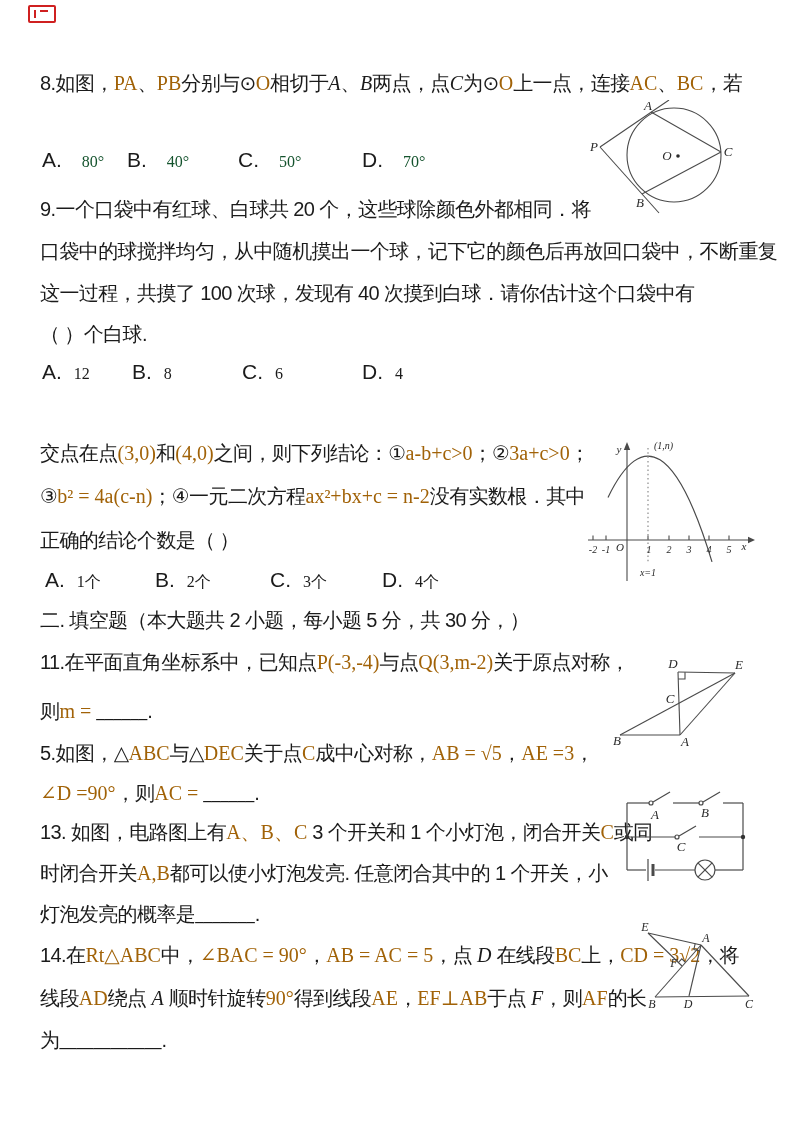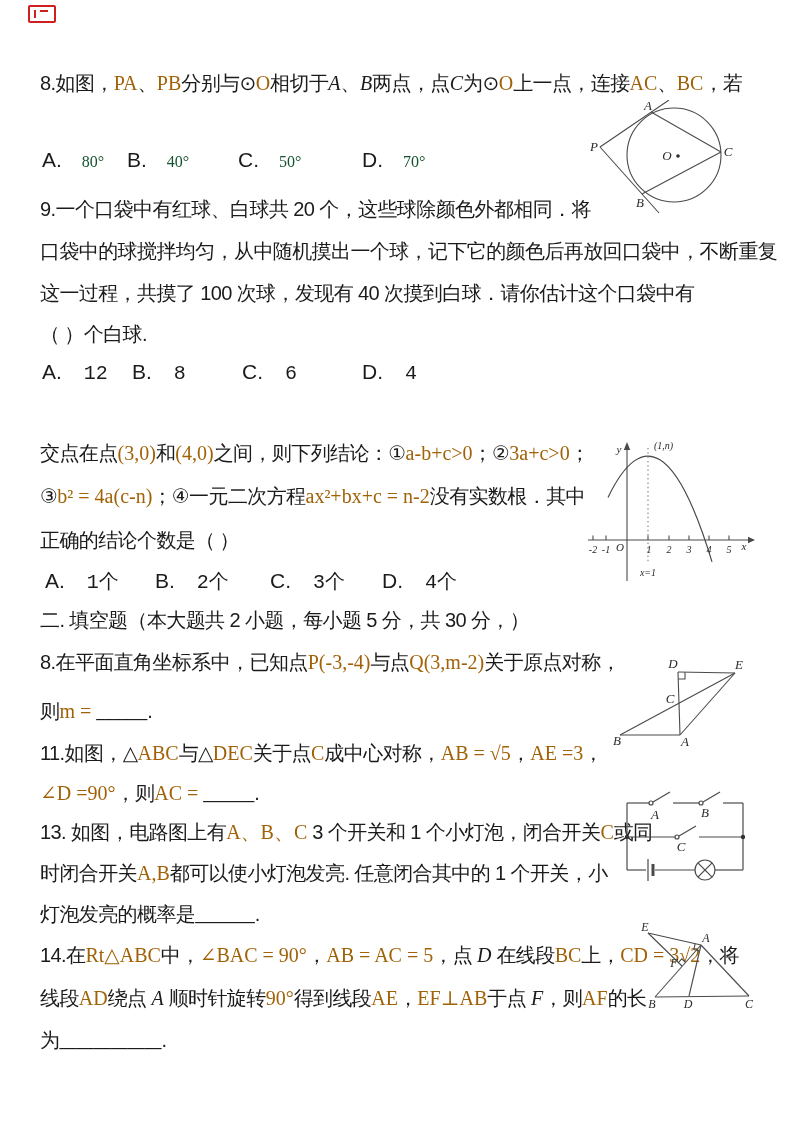--- a/index.html
+++ b/index.html
@@ -6,21 +6,21 @@
   .page{position:relative;width:793px;height:1122px;background:#fff;overflow:hidden;
         color:#1b1b1b;}
   .line{position:absolute;left:40px;white-space:nowrap;line-height:26px;}
   .seg-c{font-family:"Liberation Sans","DejaVu Sans",sans-serif;font-size:20px;letter-spacing:-0.6px;color:#1b1b1b;}
   .seg-m{font-family:"Liberation Serif","DejaVu Serif",serif;font-size:20px;color:#a16207;}
   .seg-mb{font-family:"Liberation Serif","DejaVu Serif",serif;font-style:italic;font-size:20px;color:#1b1b1b;}
   .seg-u{font-family:"Liberation Serif","DejaVu Serif",serif;font-size:17px;letter-spacing:0;color:#1b1b1b;font-weight:bold;}
   .opt{position:absolute;top:0;white-space:nowrap;}
   .opt-letter{font-family:"Liberation Sans","DejaVu Sans",sans-serif;font-size:21px;color:#1b1b1b;}
   .opt-val-serif{font-family:"Liberation Serif","DejaVu Serif",serif;font-size:16px;margin-left:20px;color:#14532d;}
-  .opt-val-sans{font-family:Liberation Mono, monospace;font-size:20px;margin-left:22px;color:#1b1b1b;}
+  .opt-val-sans{font-family:Liberation Serif, serif;font-size:16px;margin-left:12px;color:#1b1b1b;}
   .optrow{position:absolute;left:40px;height:30px;}
   .fig{position:absolute;}
   .fig svg{display:block;}
   .fig text{font-family:"Liberation Serif","DejaVu Serif",serif;font-style:italic;fill:#2a2a2a;}
   .stamp{position:absolute;left:28px;top:5px;width:24px;height:14px;border:2px solid #cf2020;border-radius:2px;}
   .stamp i{position:absolute;left:4px;top:3px;width:2px;height:8px;background:#cf2020;}
   .stamp b{position:absolute;left:10px;top:3px;width:8px;height:2px;background:#cf2020;}
 </style>
 </head>
 <body>
@@ -106,42 +106,42 @@
       <text x="32" y="115" font-size="11" text-anchor="middle">O</text>
       <text x="31" y="17" font-size="11" text-anchor="middle">y</text>
       <text x="156" y="114" font-size="11" text-anchor="middle">x</text>
       <text x="66" y="13" font-size="10">(1,n)</text>
       <text x="60" y="140" font-size="10" text-anchor="middle">x=1</text>
     </svg>
   </div>
 
   <div class="line seg-c" style="top:607px">二.  填空题（本大题共 2 小题，每小题 5 分，共 30 分，）</div>
 
-  <div class="line" style="top:649px"><span class="seg-c">8.在平面直角坐标系中，已知点</span><span class="seg-m">P(-3,-4)</span><span class="seg-c">与点</span><span class="seg-m">Q(3,m-2)</span><span class="seg-c">关于原点对称，</span></div>
+  <div class="line" style="top:649px"><span class="seg-c">11.在平面直角坐标系中，已知点</span><span class="seg-m">P(-3,-4)</span><span class="seg-c">与点</span><span class="seg-m">Q(3,m-2)</span><span class="seg-c">关于原点对称，</span></div>
   <div class="line" style="top:698px"><span class="seg-c">则</span><span class="seg-m">m = </span><span class="seg-u">______</span><span class="seg-c">.</span></div>
 
   <div class="fig" style="left:610px;top:652px">
     <svg width="180" height="95" viewBox="0 0 180 95">
       <g stroke="#4a4a4a" stroke-width="1.1" fill="none">
         <line x1="68" y1="20" x2="125" y2="21"></line>
         <line x1="68" y1="20" x2="70" y2="83"></line>
         <line x1="10" y1="83" x2="70" y2="83"></line>
         <line x1="10" y1="83" x2="125" y2="21"></line>
         <line x1="70" y1="83" x2="125" y2="21"></line>
         <polyline points="68.2,27 75,27 75,20.3"></polyline>
       </g>
       <text x="63" y="16" font-size="13" text-anchor="middle">D</text>
       <text x="129" y="17" font-size="13" text-anchor="middle">E</text>
       <text x="60" y="51" font-size="13" text-anchor="middle">C</text>
       <text x="7" y="93" font-size="13" text-anchor="middle">B</text>
       <text x="75" y="94" font-size="13" text-anchor="middle">A</text>
     </svg>
   </div>
 
-  <div class="line" style="top:740px"><span class="seg-c">11.如图，△</span><span class="seg-m">ABC</span><span class="seg-c">与△</span><span class="seg-m">DEC</span><span class="seg-c">关于点</span><span class="seg-m">C</span><span class="seg-c">成中心对称，</span><span class="seg-m">AB = √5</span><span class="seg-c">，</span><span class="seg-m">AE =3</span><span class="seg-c">，</span></div>
+  <div class="line" style="top:740px"><span class="seg-c">5.如图，△</span><span class="seg-m">ABC</span><span class="seg-c">与△</span><span class="seg-m">DEC</span><span class="seg-c">关于点</span><span class="seg-m">C</span><span class="seg-c">成中心对称，</span><span class="seg-m">AB = √5</span><span class="seg-c">，</span><span class="seg-m">AE =3</span><span class="seg-c">，</span></div>
   <div class="line" style="top:780px"><span class="seg-m">∠D =90°</span><span class="seg-c">，则</span><span class="seg-m">AC = </span><span class="seg-u">______</span><span class="seg-c">.</span></div>
 
   <div class="line" style="top:819px"><span class="seg-c">13.  如图，电路图上有</span><span class="seg-m">A、B、C</span><span class="seg-c"> 3 个开关和 1 个小灯泡，闭合开关</span><span class="seg-m">C</span><span class="seg-c">或同</span></div>
   <div class="line" style="top:860px"><span class="seg-c">时闭合开关</span><span class="seg-m">A,B</span><span class="seg-c">都可以使小灯泡发亮.    任意闭合其中的 1 个开关，小</span></div>
   <div class="line" style="top:901px"><span class="seg-c">灯泡发亮的概率是</span><span class="seg-u">_______</span><span class="seg-c">.</span></div>
 
   <div class="fig" style="left:617px;top:787px">
     <svg width="173" height="110" viewBox="0 0 173 110">
       <g stroke="#4a4a4a" stroke-width="1.2" fill="none">
         <line x1="10" y1="16" x2="10" y2="83"></line>

